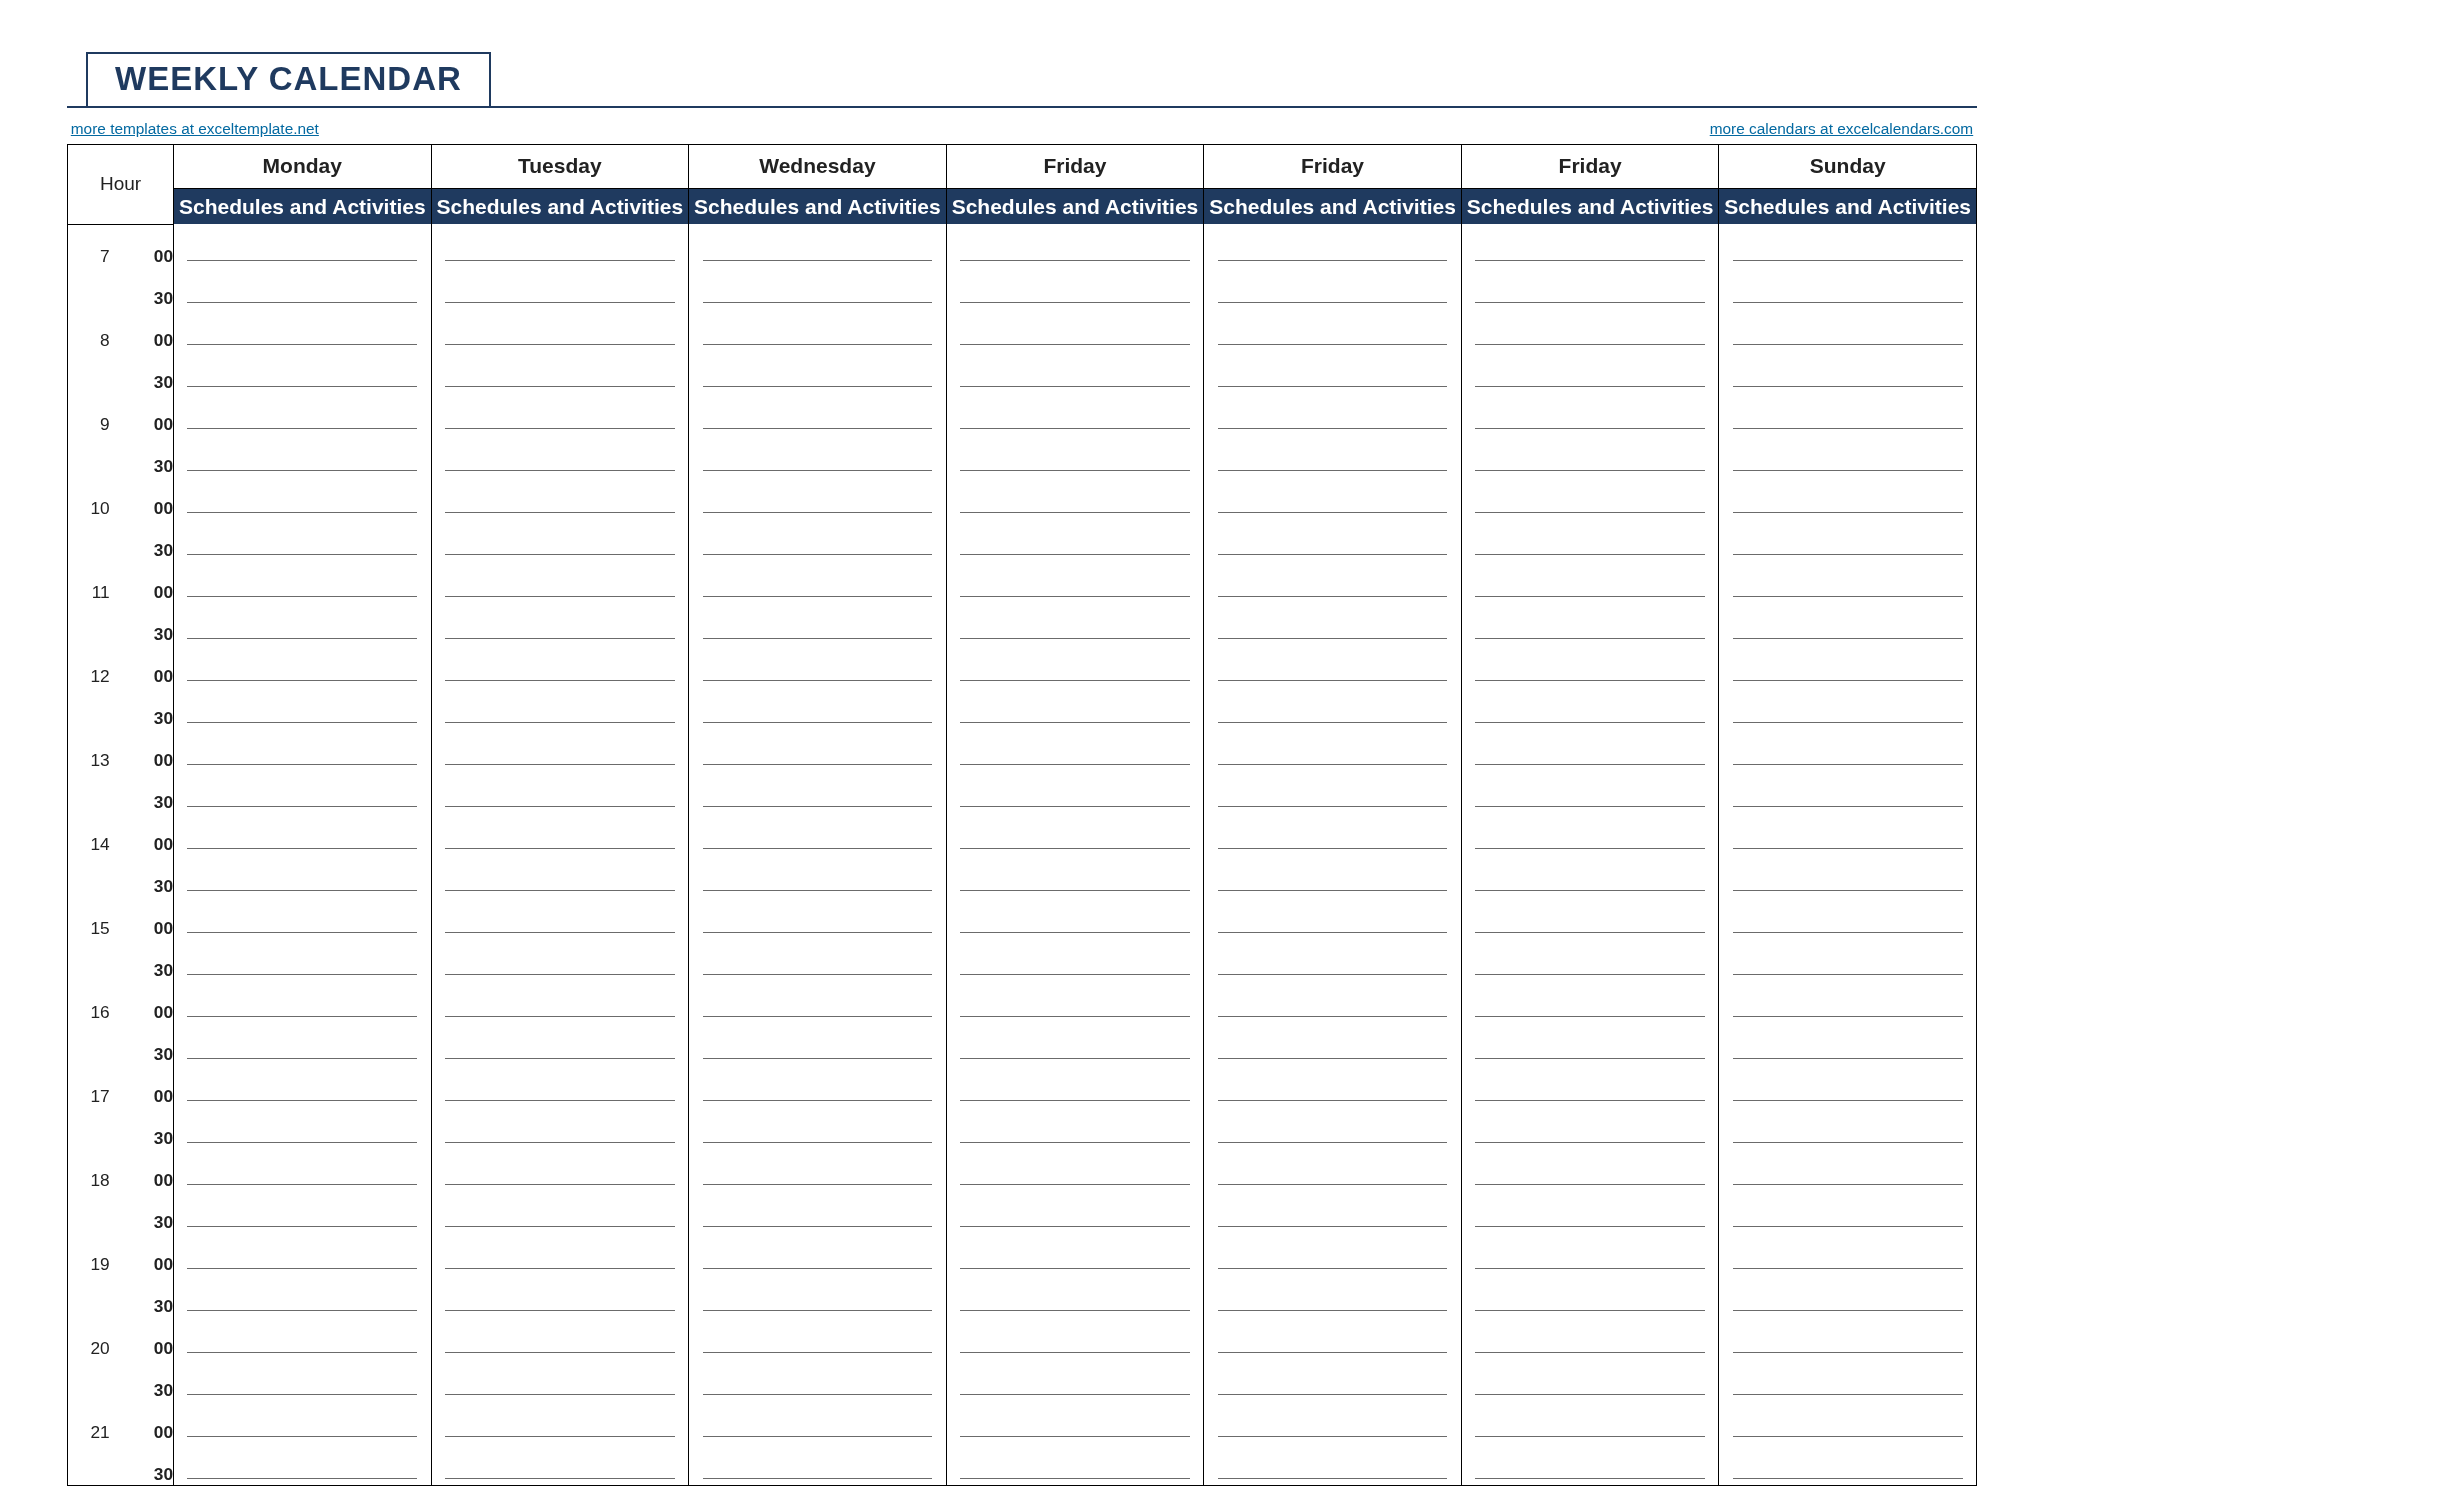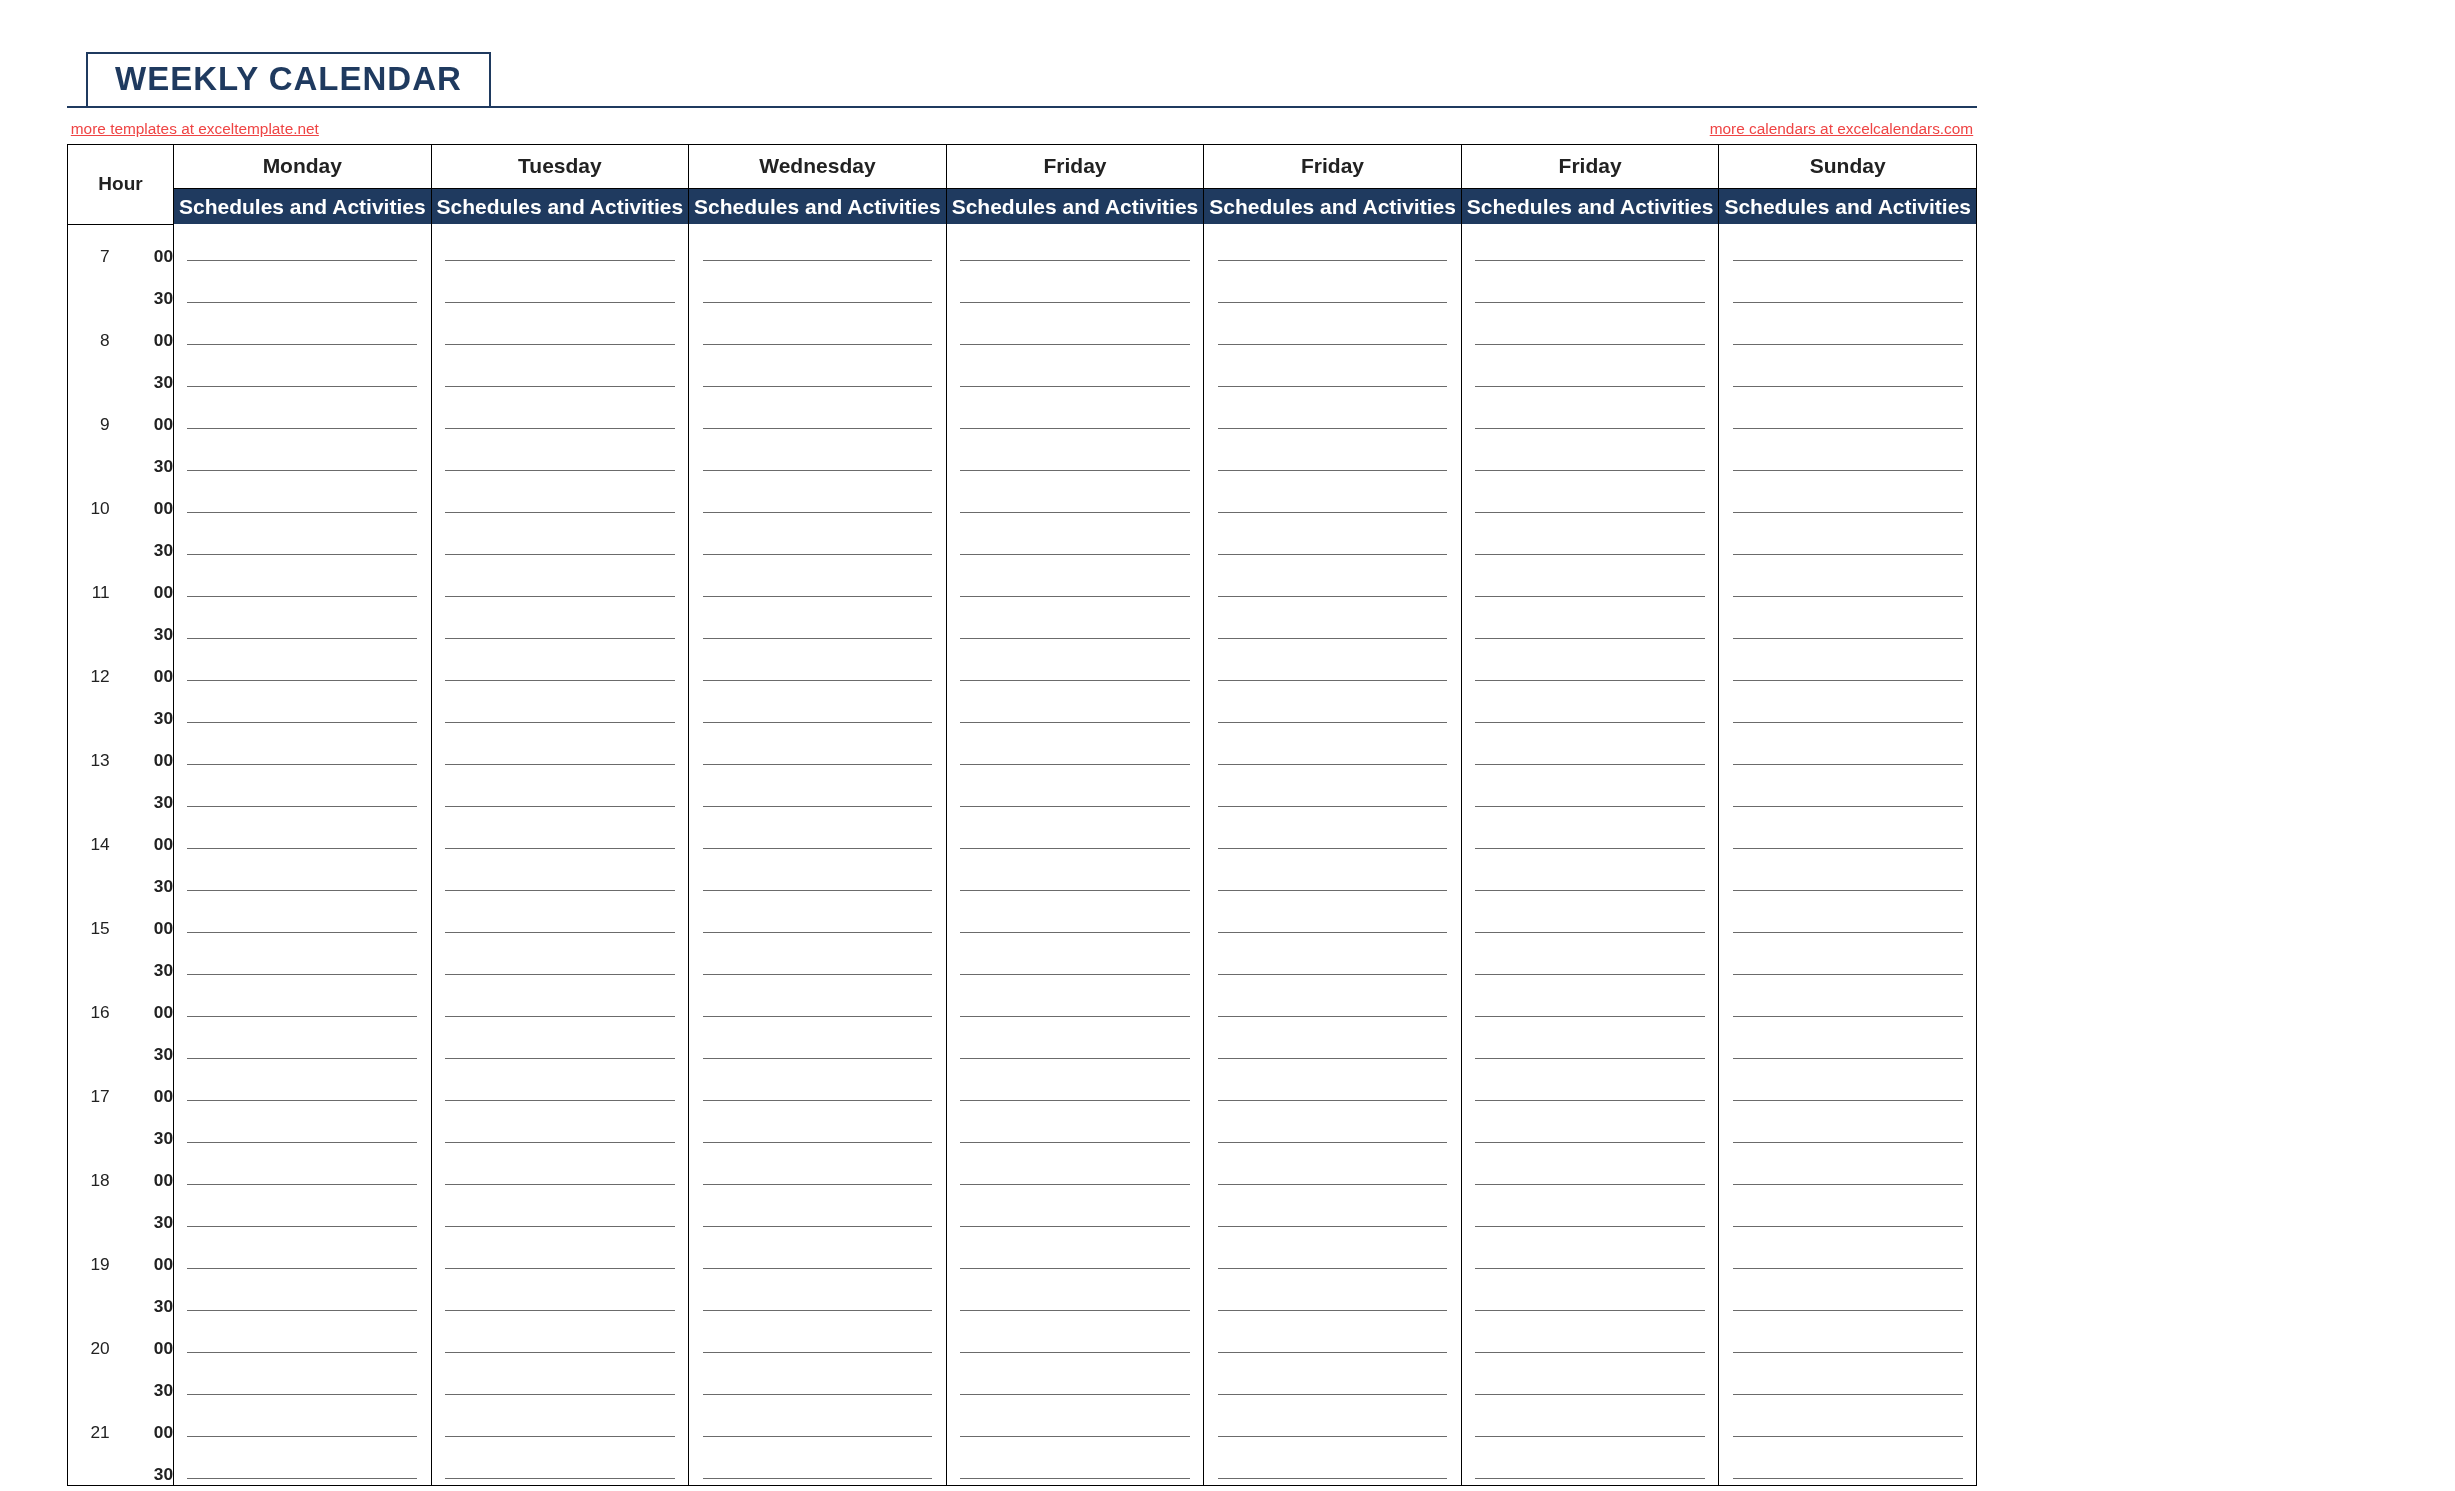--- a/index.html
+++ b/index.html
@@ -46,41 +46,41 @@
   }
 
   
   .links {
     display: flex;
     justify-content: space-between;
     font-size: 15.4px;
     margin: 3.8px 3.8px 5.8px 3.8px;
   }
   .links a {
-    color: #ef4444;
+    color: #0369a1;
     text-decoration: underline;
     cursor: pointer;
   }
 
   
   table.cal {
     width: 100%;
     border-collapse: collapse;
     table-layout: fixed;
   }
   
   col.hour-col { width: 48px; }
   col.min-col  { width: 58px; }
   col.day-col  { width: auto; }
 
   
   th.hour-head {
     border: 1.9px solid #000;
     font-size: 19px;
-    font-weight: 700;
+    font-weight: 400;
     text-align: center;
     vertical-align: middle;
     padding: 3.8px 1.9px;
   }
   th.day-head {
     border: 1.9px solid #000;
     font-size: 21px;
     font-weight: 700;
     text-align: center;
     padding: 9.6px 0;

